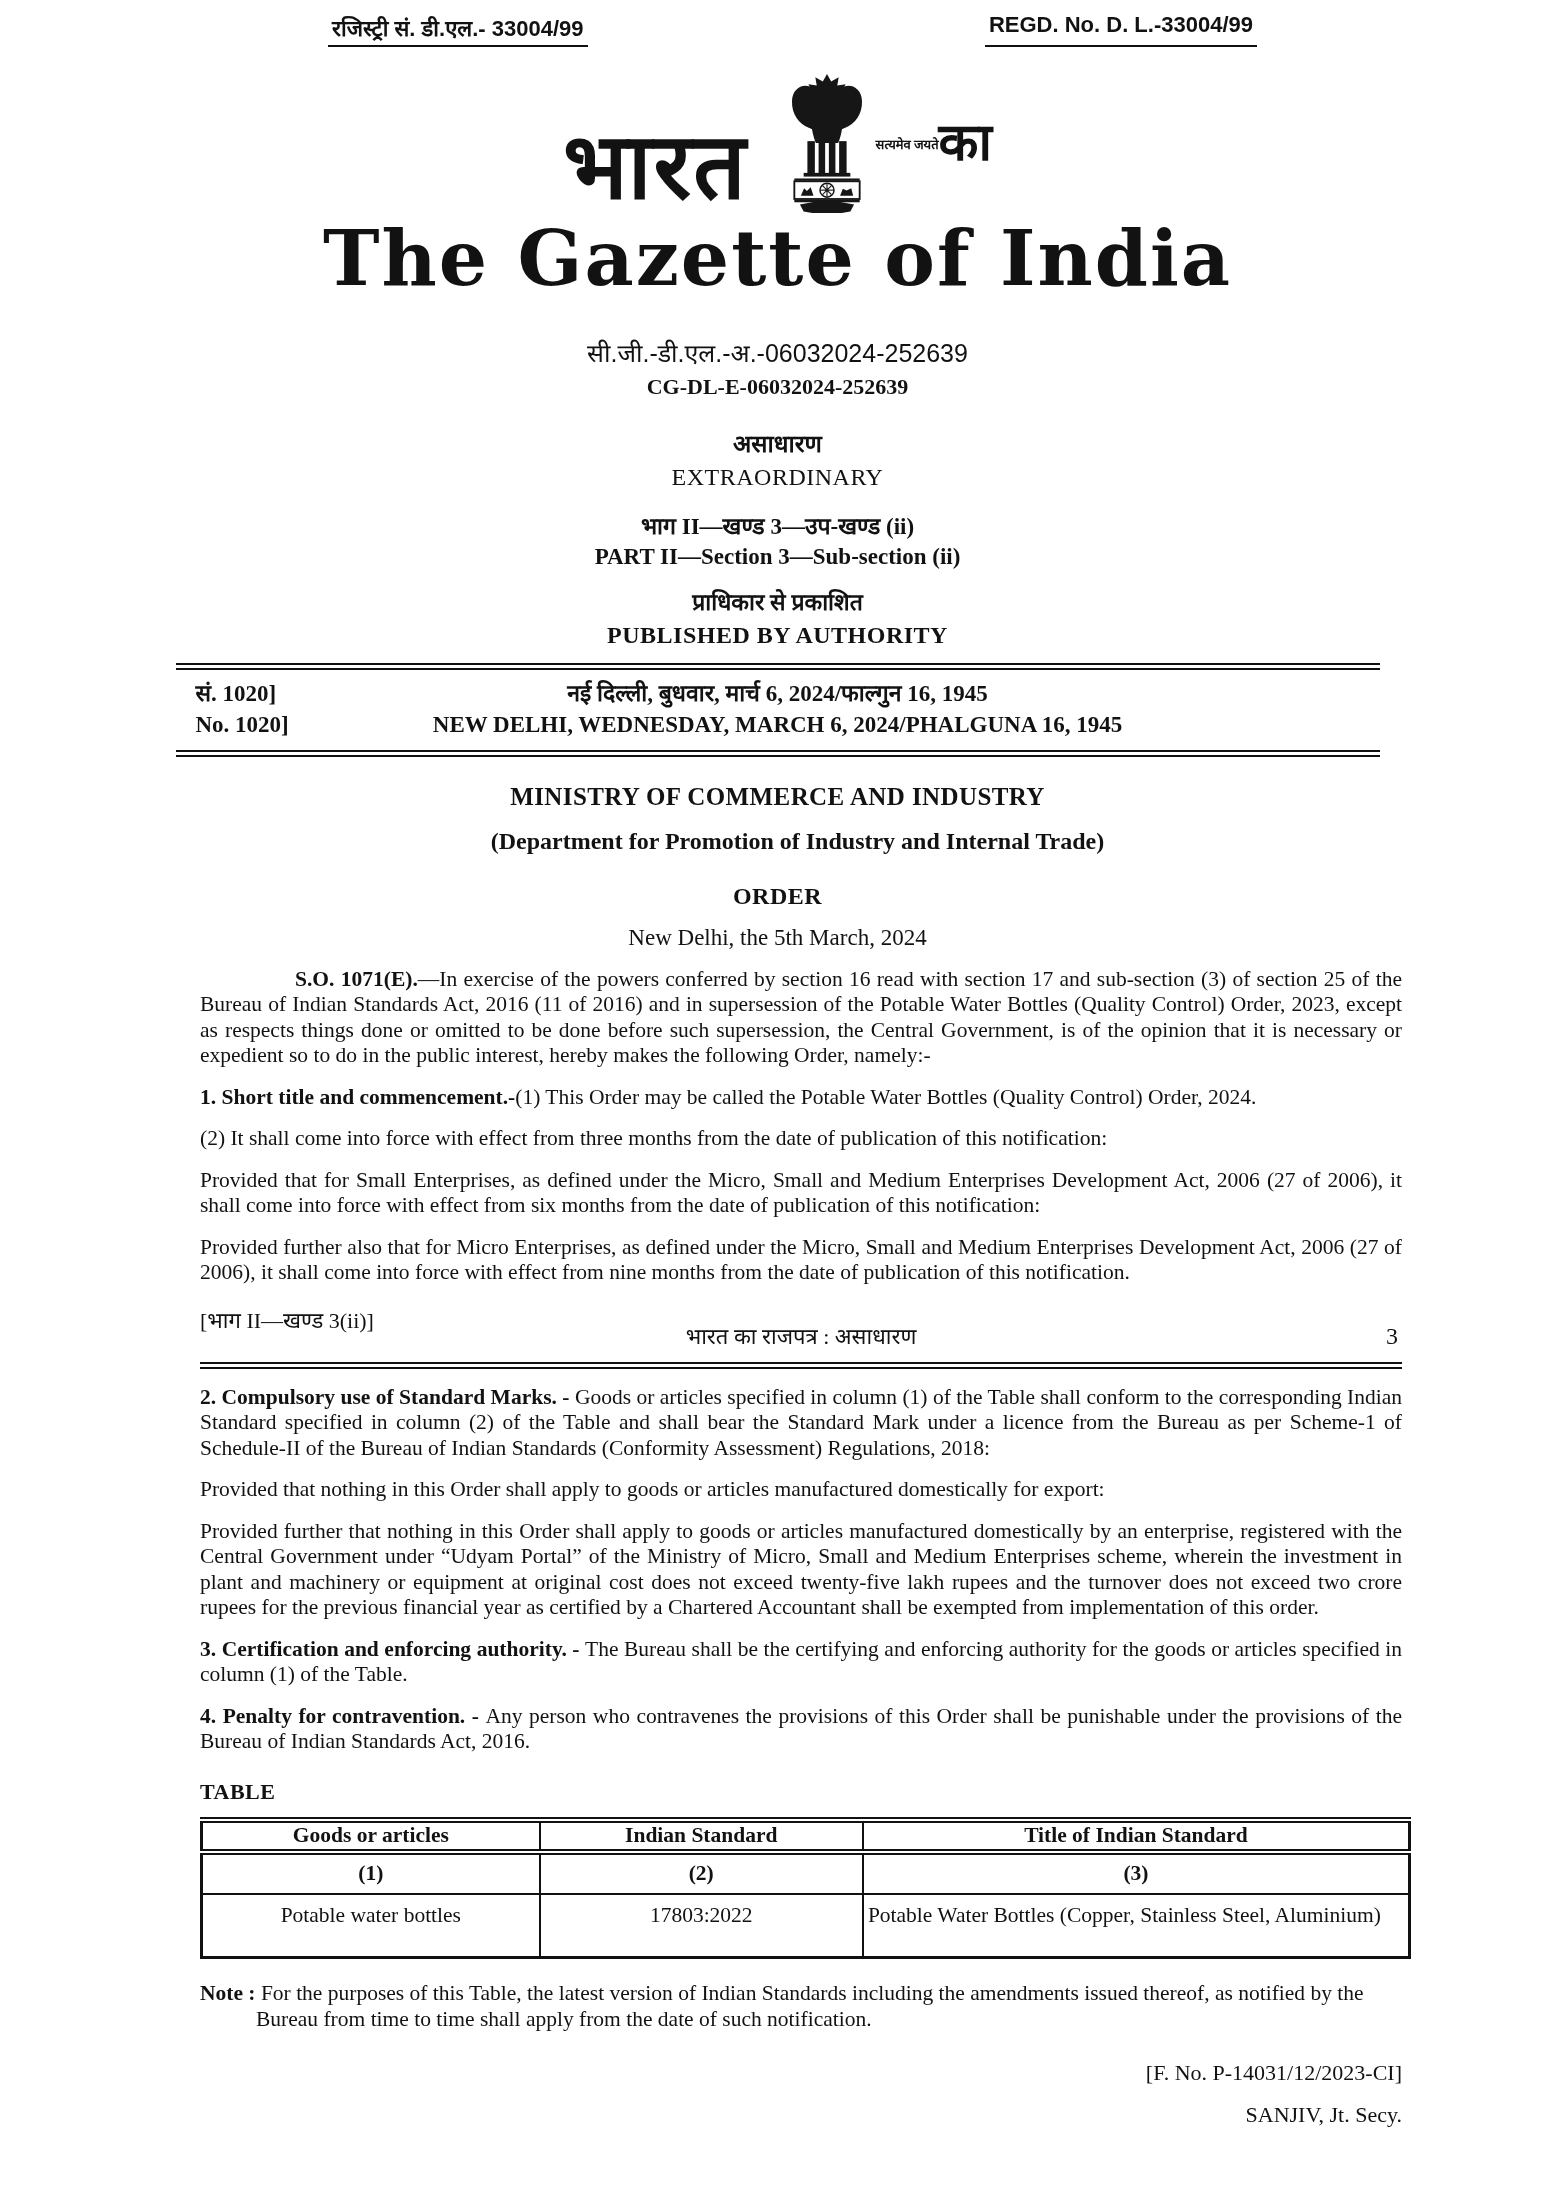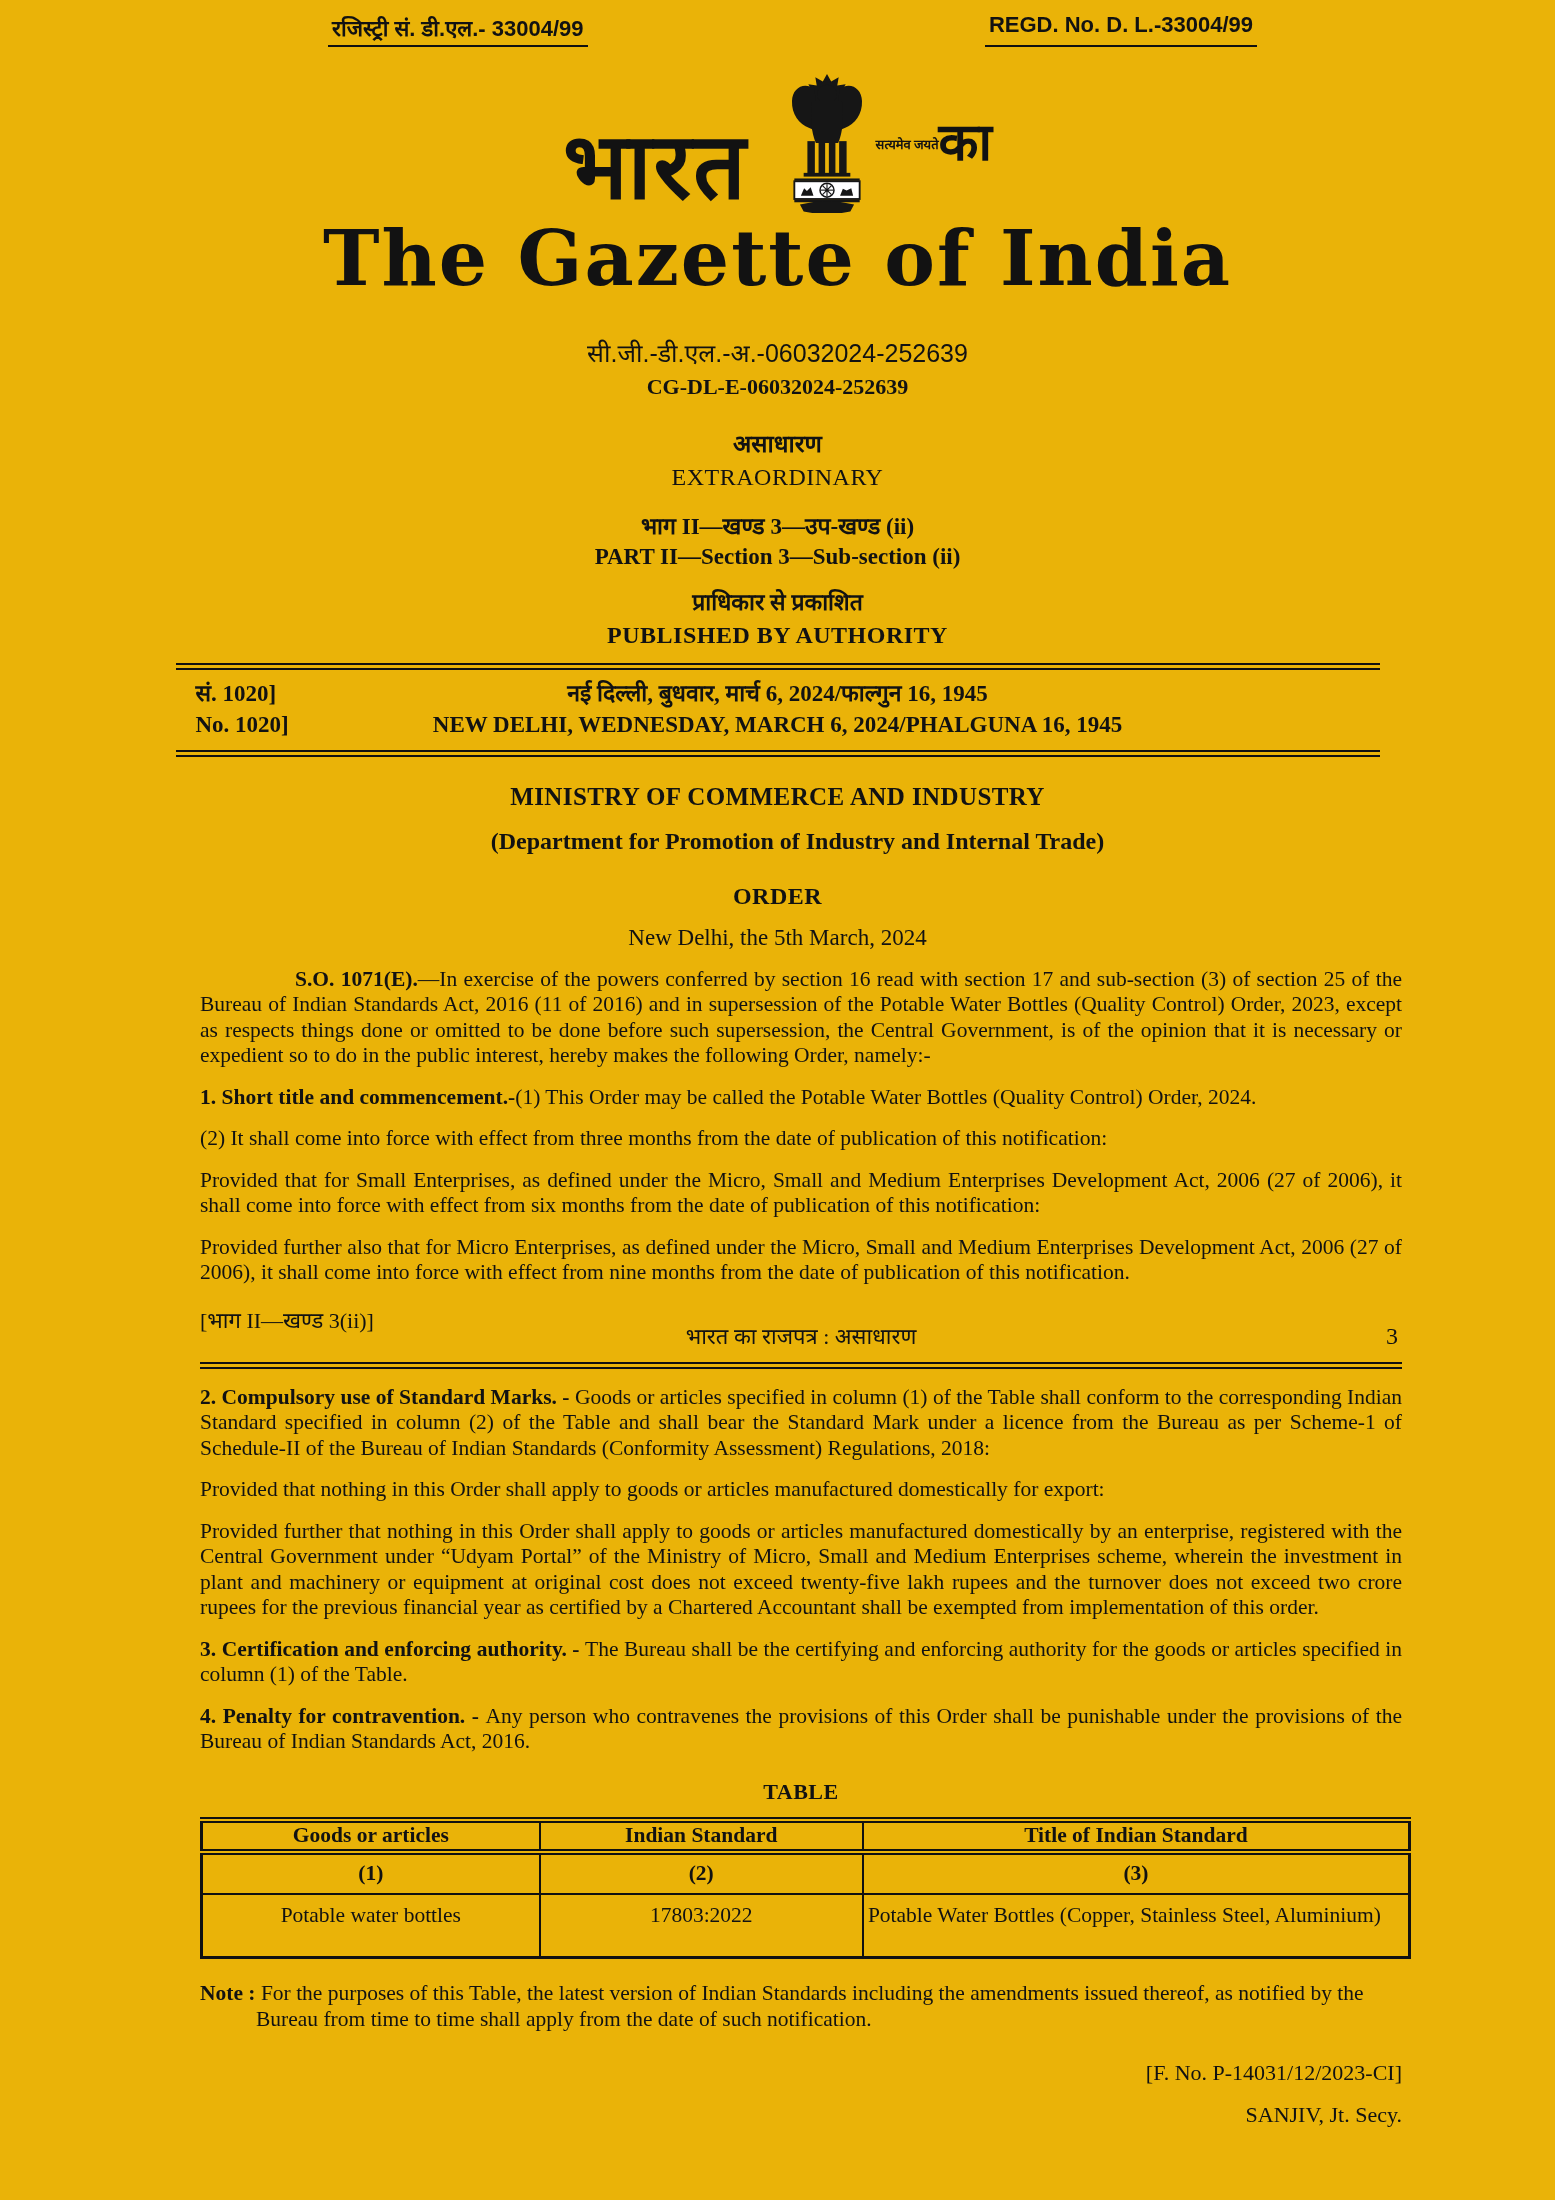--- a/index.html
+++ b/index.html
@@ -1,21 +1,21 @@
 <!DOCTYPE html>
 <html lang="en"><head>
 <meta charset="utf-8">
 <style>
   * { margin:0; padding:0; box-sizing:border-box; }
   html,body { background:#e8e8e8; }
   .page {
     position:relative;
     width:1555px; height:2200px;
     margin:0 auto;
-    background:#eab308;
+    background:#ffffff;
     color:#121212;
     font-family:"Liberation Serif","DejaVu Serif",serif;
     overflow:hidden;
   }
   
   .reg-row { display:flex; justify-content:space-between; padding:12px 298px 0 328px; }
   .reg-item {
     font-family:"Liberation Sans","DejaVu Sans",sans-serif;
     font-weight:bold; font-size:22px;
     border-bottom:2px solid #111; padding:0 4px 3px 4px;
@@ -58,21 +58,21 @@
   .content { width:1202px; margin-left:200px; }
   p.body { font-size:21.5px; line-height:25.5px; text-align:justify; margin-top:16px; }
   p.body b { font-weight:bold; }
   p.so { text-indent:95px; }
   
   .p3-header { position:relative; margin-top:34px; padding-bottom:12px; border-bottom:7px double #111;
                text-align:center; font-size:22px; height:auto; }
   .p3-left  { position:absolute; left:0; bottom:28px; }
   .p3-num   { position:absolute; right:4px; bottom:12px; font-size:24px; }
   
-  .table-title { text-align:center; font-size:22px; font-weight:bold; margin-top:24px; letter-spacing:0.5px; }
+  .table-title { font-size:22px; font-weight:bold; margin-top:24px; letter-spacing:0.5px; }
   table.gz { border-collapse:collapse; width:1211px; margin-top:12px;
              border-left:3px solid #111; border-right:3px solid #111; border-bottom:3px solid #111;
              border-top:6px double #111; }
   table.gz th, table.gz td { border:2px solid #111; font-size:21.5px; }
   table.gz th { font-weight:bold; text-align:center; height:32px; border-bottom:6px double #111; }
   table.gz td.colnum { text-align:center; font-weight:bold; height:42px; vertical-align:middle; }
   table.gz td.data { height:64px; vertical-align:top; padding-top:8px; }
   table.gz td.data.center { text-align:center; }
   table.gz td.data.just { text-align:justify; padding-left:4px; padding-right:4px; }
   .w1 { width:339px; } .w2 { width:324px; } .w3 { width:548px; }

